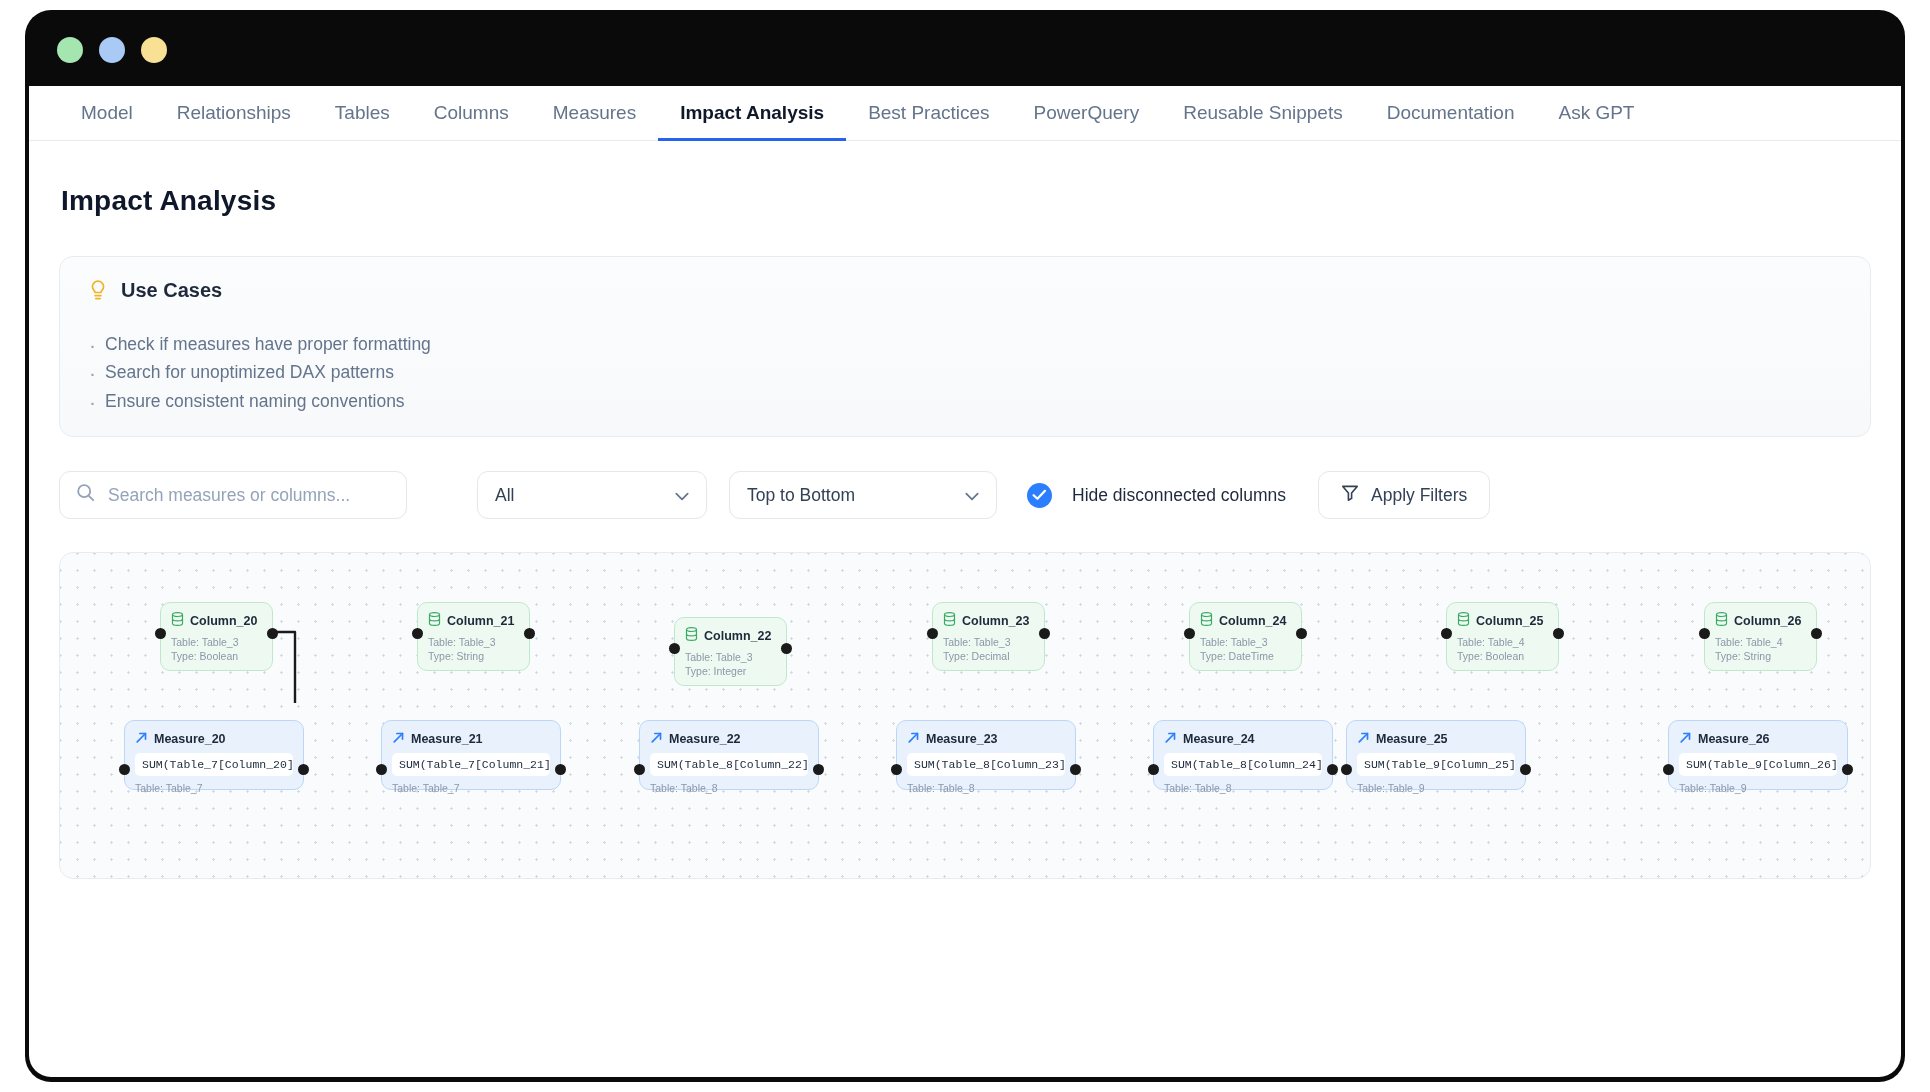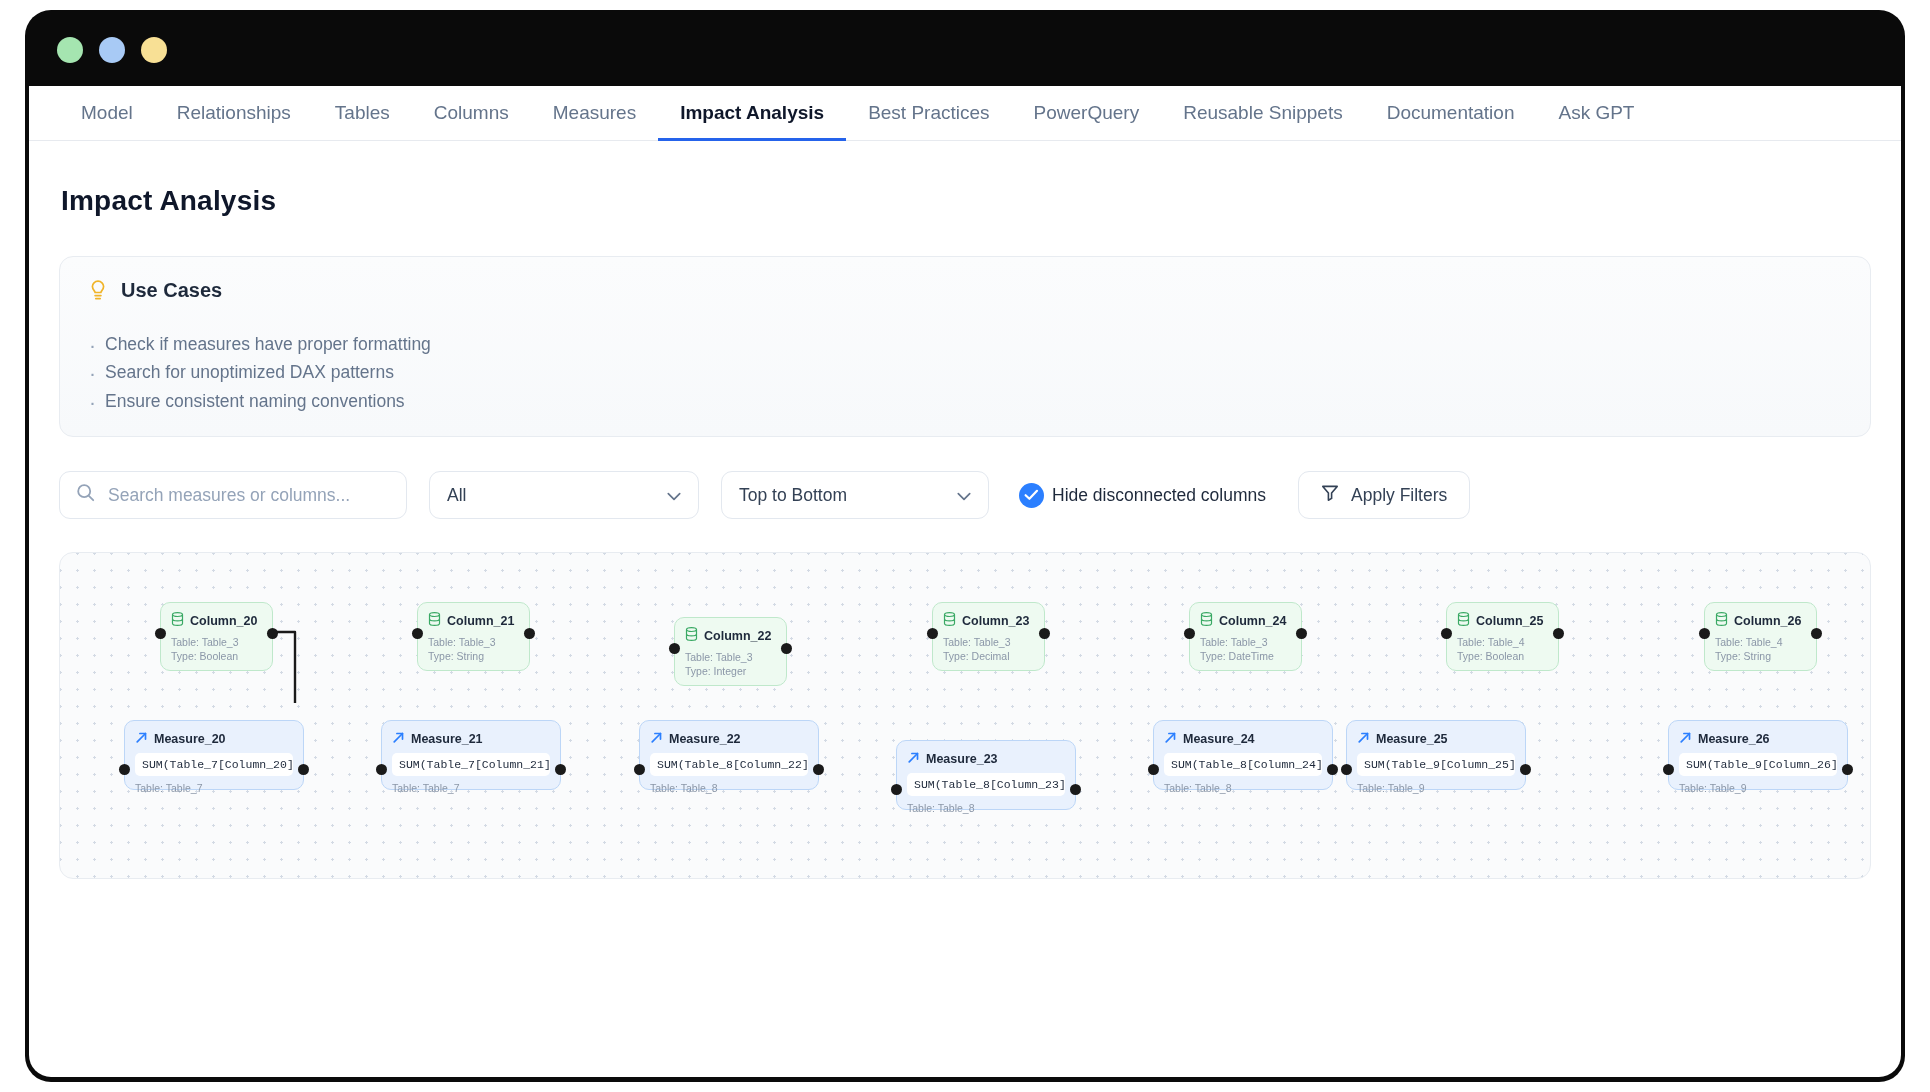--- a/index.html
+++ b/index.html
@@ -144,28 +144,28 @@
     color: #ec4899;
     width: 100%;
     background: transparent;
   }
   #search-input::placeholder { color: #94a3b8; }
 
   .select {
     justify-content: space-between;
     padding: 0 17px;
   }
-  #type-select { width: 270px; }
+  #type-select { width: 230px; margin-left: 48px; }
   #order-select { width: 268px; }
   .chev { width: 14px; height: 9px; }
 
   #hide-toggle {
     display: flex;
     align-items: center;
-    gap: 8px;
+    gap: 20px;
     font-size: 17.5px;
     color: #1e293b;
     cursor: pointer;
     margin-left: 8px;
   }
   #check-circle {
     width: 25px; height: 25px;
     border-radius: 50%;
     background: #2b7fff;
     display: flex; align-items: center; justify-content: center;
@@ -490,21 +490,21 @@
                     <line x1="2.2" y1="10.8" x2="10.5" y2="2.5" stroke="#2b7fff" stroke-width="1.7" stroke-linecap="round"></line>
                     <polyline points="4.9,2.5 10.5,2.5 10.5,8.1" fill="none" stroke="#2b7fff" stroke-width="1.7" stroke-linecap="round" stroke-linejoin="round"></polyline>
                   </svg></span>
                 <span class="node-title">Measure_22</span>
               </div>
               <div class="dax">SUM(Table_8[Column_22])</div>
               <div class="node-meta">Table: Table_8</div>
               <div class="handle" style="top: 42.5px; left: -6px;"></div>
               <div class="handle" style="top: 42.5px; right: -6px;"></div>
             </div>
-            <div class="node node-meas" style="left: 836px; top: 167px; margin-top: 20px;">
+            <div class="node node-meas" style="left: 836px; top: 167px;">
               <div class="node-head">
                 <span><svg class="arr-ico" viewBox="0 0 13 13">
                     <line x1="2.2" y1="10.8" x2="10.5" y2="2.5" stroke="#2b7fff" stroke-width="1.7" stroke-linecap="round"></line>
                     <polyline points="4.9,2.5 10.5,2.5 10.5,8.1" fill="none" stroke="#2b7fff" stroke-width="1.7" stroke-linecap="round" stroke-linejoin="round"></polyline>
                   </svg></span>
                 <span class="node-title">Measure_23</span>
               </div>
               <div class="dax">SUM(Table_8[Column_23])</div>
               <div class="node-meta">Table: Table_8</div>
               <div class="handle" style="top: 42.5px; left: -6px;"></div>

